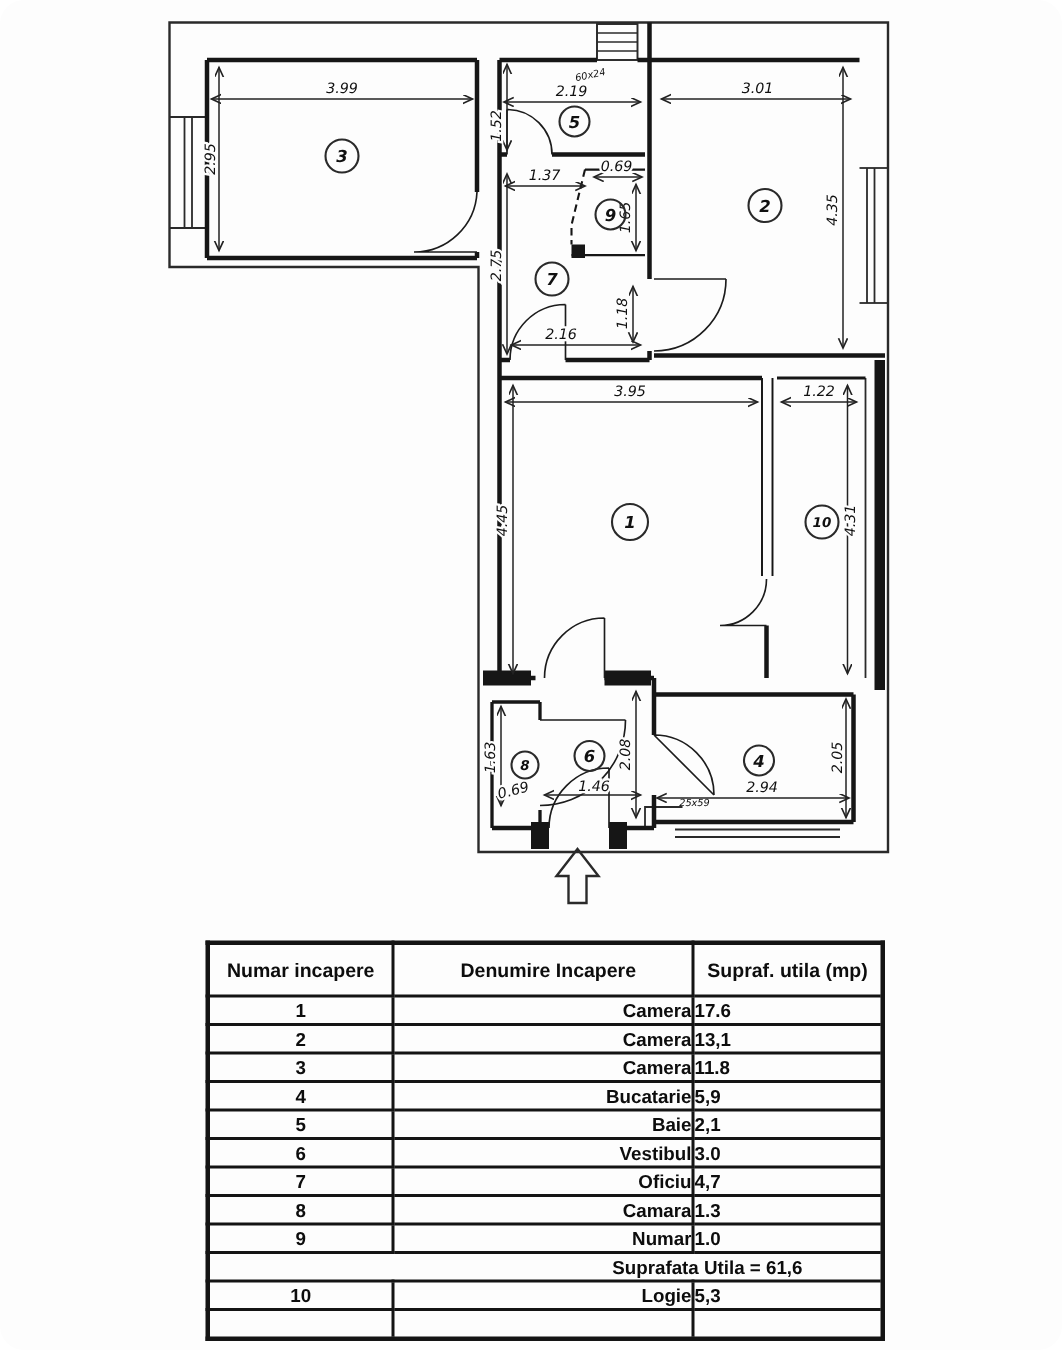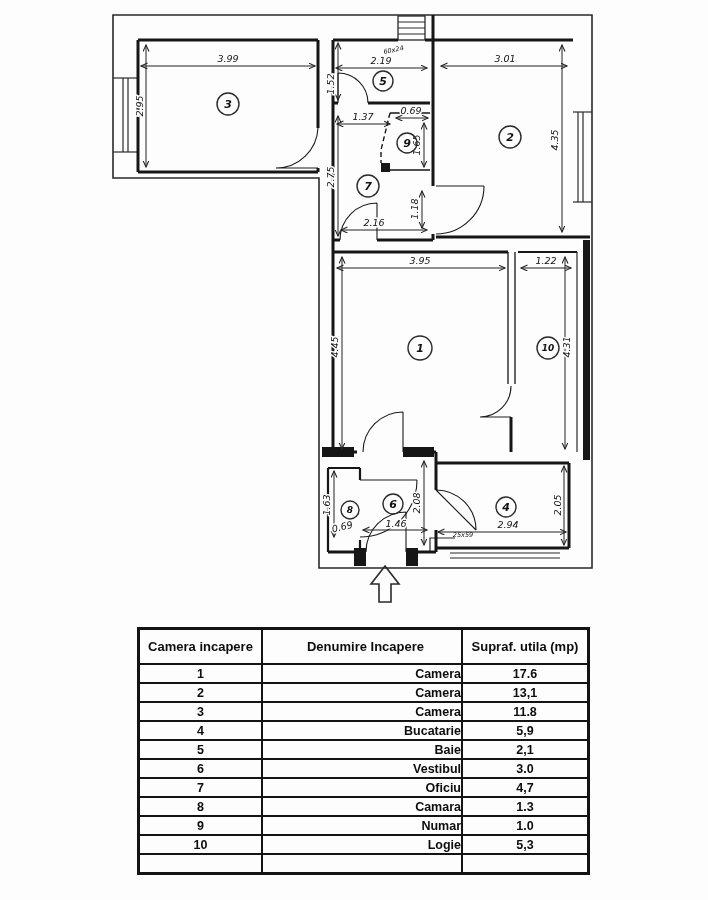--- a/index.html
+++ b/index.html
@@ -1,17 +1,17 @@
 <!DOCTYPE html>
 <html><head>
 <meta charset="utf-8">
 <style>
   html,body{margin:0;padding:0;background:#fff;}
   #stage{position:relative;width:708px;height:900px;background:#fdfdfd;overflow:hidden;
-         font-family:"DejaVu Sans",sans-serif;}
+         font-family:"DejaVu Sans",sans-serif;border-radius:16px;}
   svg text{user-select:none;}
   .dim{font:italic 9.5px "DejaVu Sans",sans-serif;fill:#111;stroke:#fdfdfd;stroke-width:3px;
        paint-order:stroke;text-anchor:middle;}
   .tiny{font:italic 6.5px "DejaVu Sans",sans-serif;fill:#111;text-anchor:middle;}
   .rnum{font:italic bold 11px "DejaVu Sans",sans-serif;fill:#111;text-anchor:middle;}
   .rnum-sm{font:italic bold 9px "DejaVu Sans",sans-serif;fill:#111;text-anchor:middle;}
   .wall{stroke:#161616;fill:none;}
   .thin{stroke:#2a2a2a;fill:none;}
   .dimline{stroke:#222;stroke-width:1;fill:none;}
   .doorarc{stroke:#1c1c1c;stroke-width:1.1;fill:none;}
@@ -20,21 +20,21 @@
   
   #areatable{position:absolute;left:137px;top:627px;width:436px;border-collapse:collapse;
              table-layout:fixed;font-family:"Liberation Sans","DejaVu Sans",sans-serif;
              color:#0d0d0d;}
   #areatable td,#areatable th{border:2px solid #141414;overflow:hidden;white-space:nowrap;}
   #areatable{border:3px solid #141414;}
   #areatable th{height:31px;font-size:13px;font-weight:bold;text-align:center;}
   #areatable td{height:17px;font-size:12.5px;font-weight:bold;padding:0;}
   .c-num{width:119px;text-align:center;}
   .c-name{width:189px;text-align:right;padding-left:8px !important;}
-  .c-area{width:122px;text-align:center;}
+  .c-area{width:122px;text-align:left;}
   .sumrow td{text-align:right;padding-right:52px !important;font-size:13.5px;height:19px;}
   .partrow td{height:14px;}
 </style>
 </head>
 <body>
 
 <div id="stage">
 
 <svg width="708" height="618" viewBox="0 0 708 618">
   <defs>
@@ -227,21 +227,21 @@
 
   <g>
     <path class="thin" stroke-width="1.6" fill="#fdfdfd" d="M385,566 L399,584 L391,584 L391,602 L379,602 L379,584 L371,584 Z"></path>
   </g>
 </svg>
 
 
 <table id="areatable">
   <tbody>
         <tr>
-    <th class="c-num">Camera incapere</th>
+    <th class="c-num">Numar incapere</th>
     <th class="c-name">Denumire Incapere</th>
     <th class="c-area">Supraf. utila (mp)</th>
   </tr>
   <tr>
     <td class="c-num">1</td>
     <td class="c-name">Camera</td>
     <td class="c-area">17.6</td>
   </tr>
   <tr>
     <td class="c-num">2</td>
@@ -275,20 +275,23 @@
   </tr>
   <tr>
     <td class="c-num">8</td>
     <td class="c-name">Camara</td>
     <td class="c-area">1.3</td>
   </tr>
   <tr>
     <td class="c-num">9</td>
     <td class="c-name">Numar</td>
     <td class="c-area">1.0</td>
+  </tr>
+  <tr class="sumrow">
+    <td colspan="3">Suprafata Utila = 61,6</td>
   </tr>
   <tr>
     <td class="c-num">10</td>
     <td class="c-name">Logie</td>
     <td class="c-area">5,3</td>
   </tr>
   <tr class="partrow">
     <td class="c-num"></td>
     <td class="c-name"></td>
     <td class="c-area"></td>

